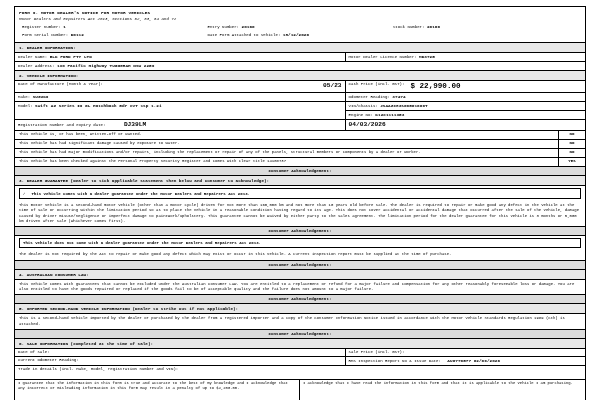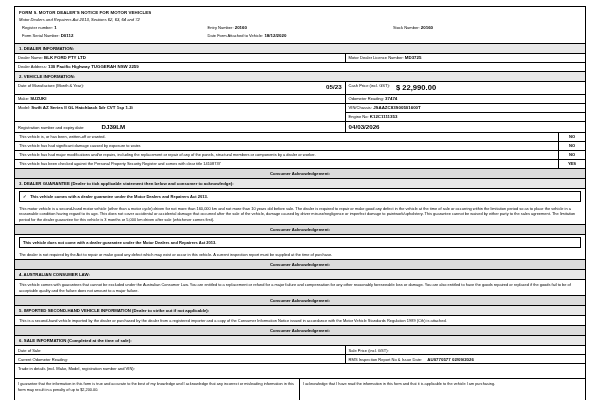--- a/index.html
+++ b/index.html
@@ -1,17 +1,17 @@
 <!DOCTYPE html>
 <html><head>
 <meta charset="utf-8">
 <style>
   html,body{margin:0;padding:0;background:#ffffff;}
   body{width:600px;height:400px;overflow:hidden;font-family:"Liberation Sans",sans-serif;color:#000;}
-  .page{width:600px;height:289px;box-sizing:border-box;padding:6px 14px 0 14px;}
+  .page{width:600px;height:289px;box-sizing:border-box;padding:6px 14px 0 14px;font-family:Liberation Mono, monospace;}
   .sheet{border:1px solid #000;width:100%;box-sizing:border-box;}
   .hdr{padding:3px 4px 3px 4px;border-bottom:1px solid #000;}
   .t-title{font-size:4.4px;font-weight:bold;letter-spacing:.1px;}
   .t-sub{font-size:4.1px;font-style:italic;margin-top:1.5px;}
   .row{display:flex;}
   .cell{padding:1.5px 3px;font-size:4.1px;box-sizing:border-box;}
   .b-r{border-right:1px solid #000;}
   .b-b{border-bottom:1px solid #000;}
   .sec{background:#e8e8e8;font-size:4.3px;font-weight:bold;padding:2px 4px;border-bottom:1px solid #000;border-top:1px solid #000;}
   .sec.first{border-top:none;}

